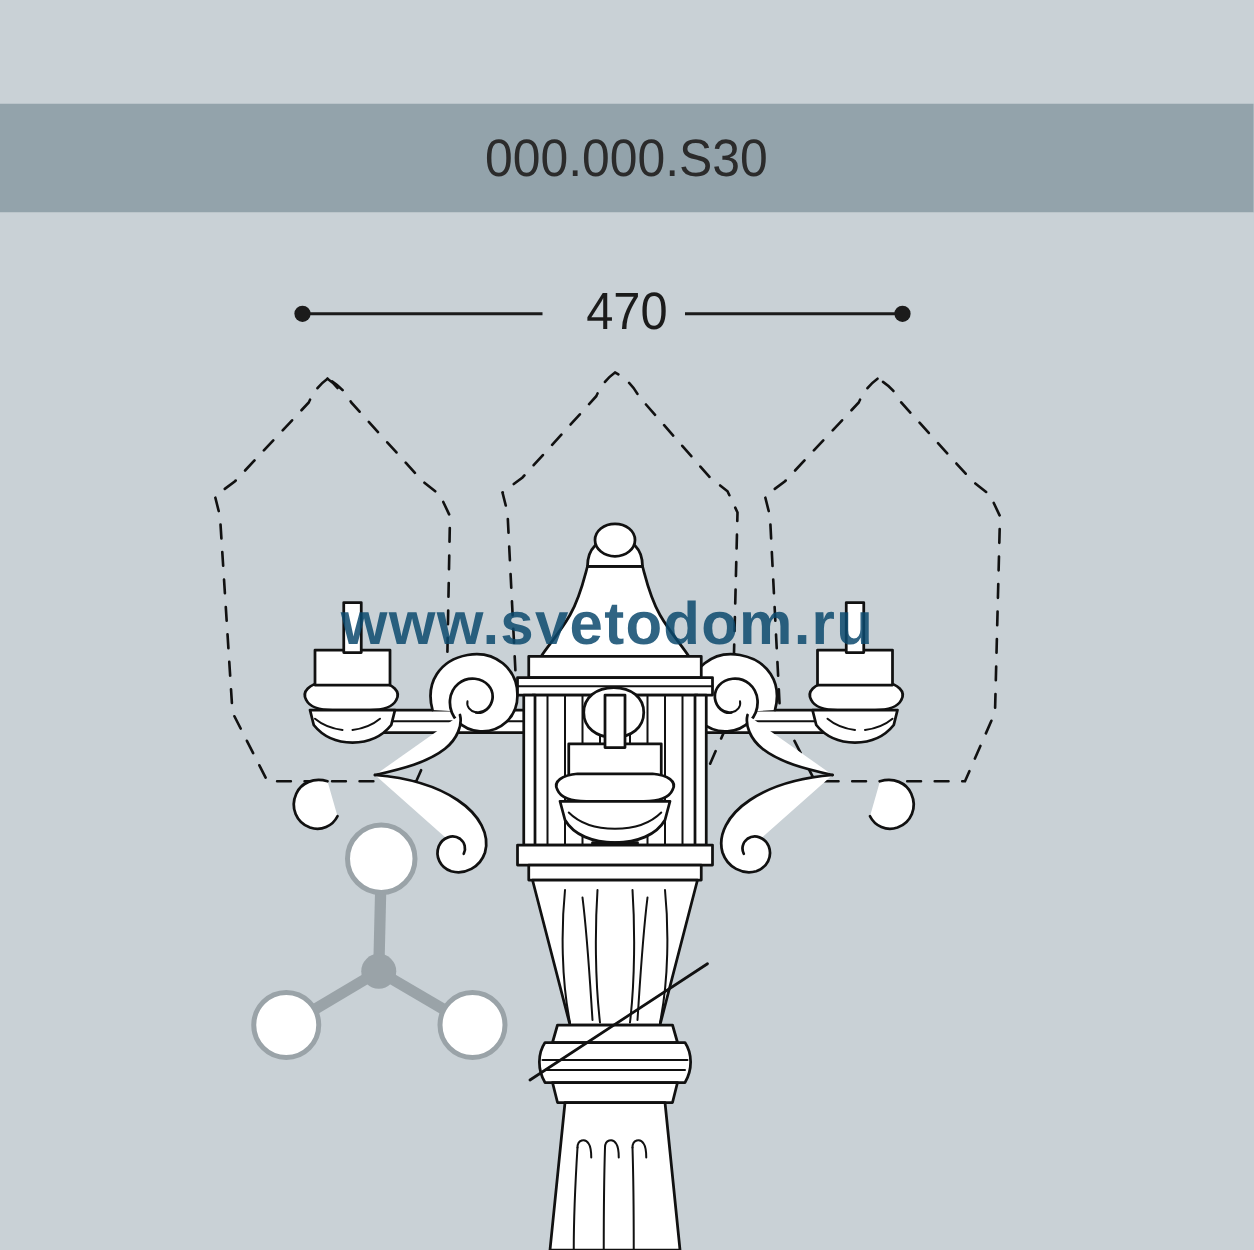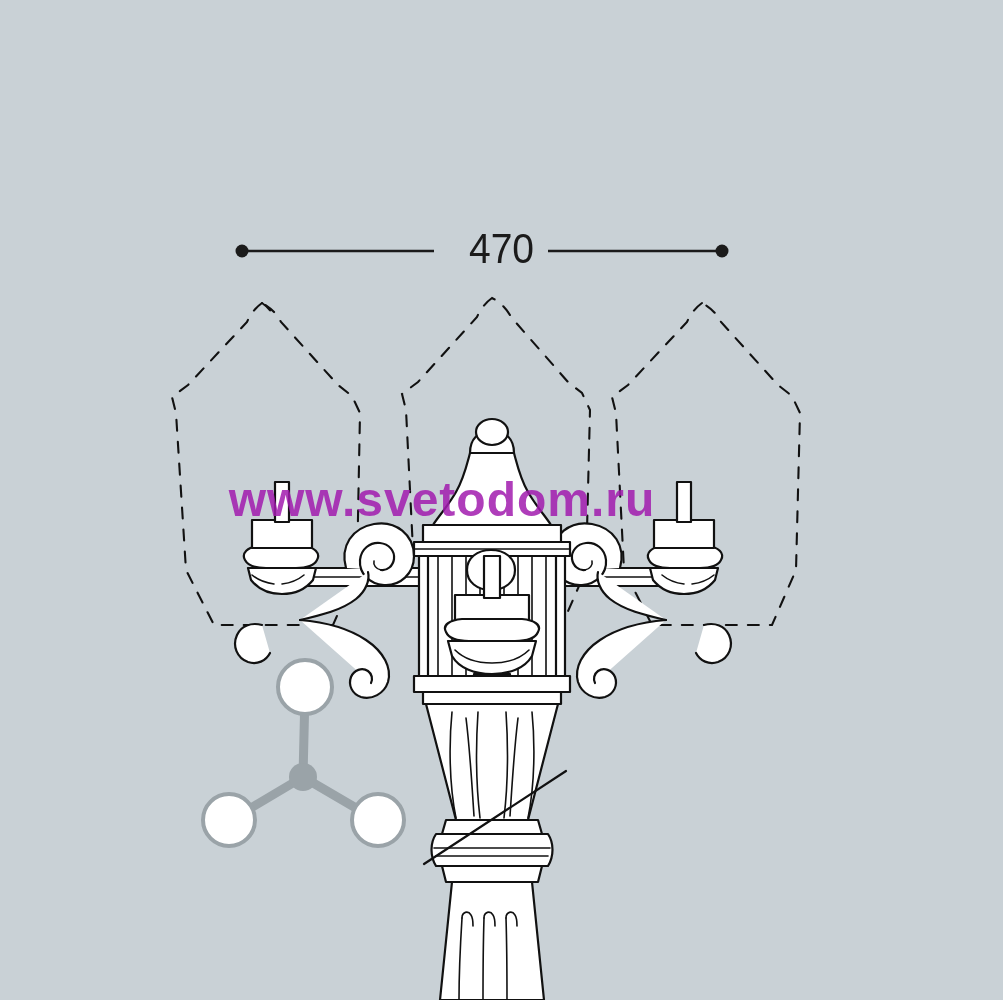--- a/index.html
+++ b/index.html
@@ -66,33 +66,37 @@
   }
 
   
   .watermark{
     position:absolute;
     left:0;top:472px;width:884px;
     text-align:center;
     font-family:"Liberation Sans", sans-serif;
     font-weight:bold;
     font-size:48px;
-    color:#a21caf;
+    color:#0c4a6e;
     opacity:.85;
     letter-spacing:1px;
     pointer-events:none;
     user-select:none;
+    padding-left:44px;
   }
 </style>
 </head>
 <body>
 
 <div id="page">
 
 
+  <div class="code-bar">
+    <div class="code">000.000.S30</div>
+  </div>
 
   <div class="canvas">
     <svg width="1003" height="830" viewBox="0 0 1003 830" xmlns="http://www.w3.org/2000/svg">
 
       <defs>
         <style>
           .ln   { fill:none; stroke:#111111; stroke-width:2.2; stroke-linecap:round; stroke-linejoin:round; }
           .lnT  { fill:none; stroke:#111111; stroke-width:1.6; stroke-linecap:round; stroke-linejoin:round; }
           .fw   { fill:#ffffff; stroke:#111111; stroke-width:2.2; stroke-linejoin:round; stroke-linecap:round; }
           .fwT  { fill:#ffffff; stroke:#111111; stroke-width:1.6; stroke-linejoin:round; stroke-linecap:round; }

